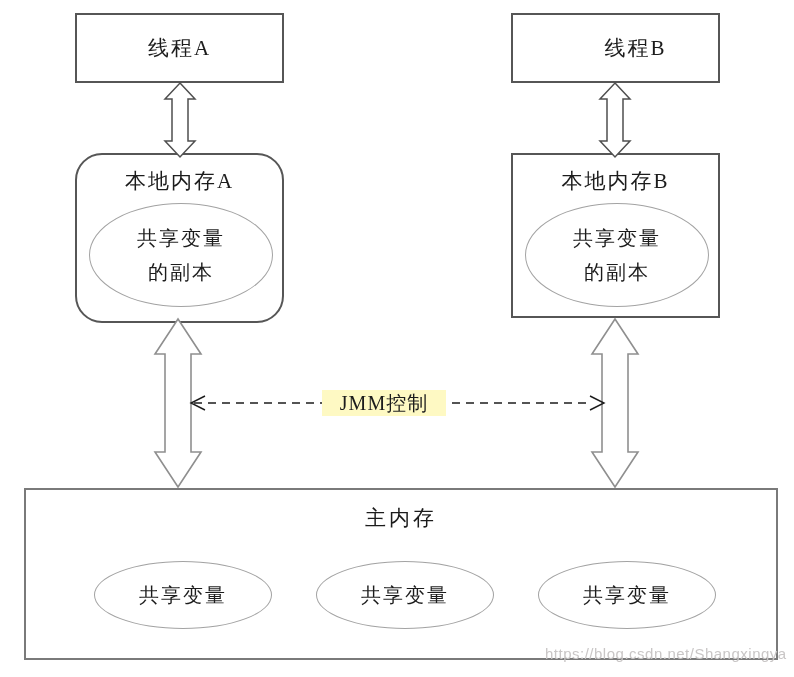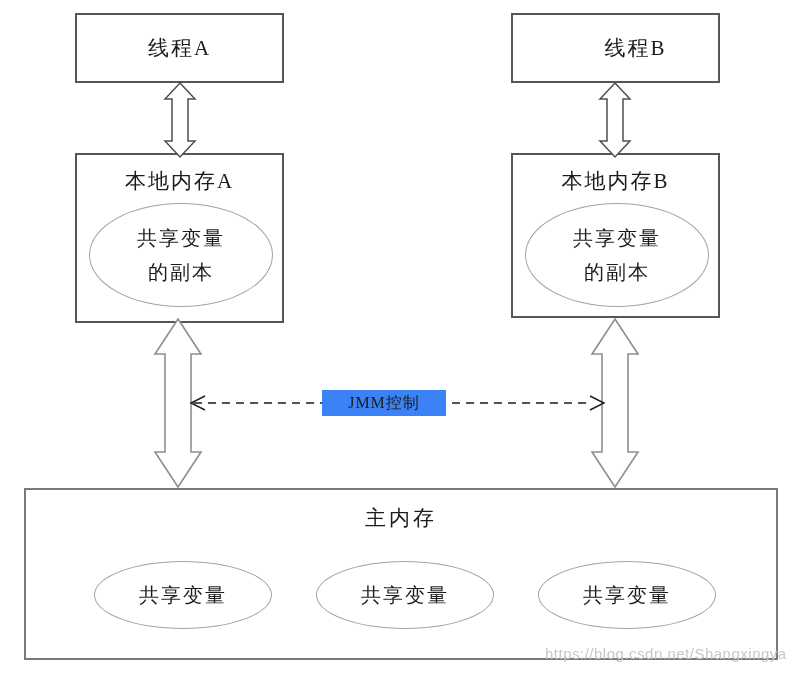--- a/index.html
+++ b/index.html
@@ -31,42 +31,42 @@
   }
   .local-ellipse{left:12px;top:48px;width:184px;height:104px;}
   .main-ellipse{top:71px;width:178px;height:68px;}
   #arrow-layer{position:absolute;left:0;top:0;width:794px;height:677px;pointer-events:none;}
   .arrow-small{fill:#ffffff;stroke:var(--arrow-outline-small);stroke-width:1.5;}
   .arrow-large{fill:#ffffff;stroke:var(--arrow-outline-large);stroke-width:1.6;}
   .dash{stroke:var(--dashed-line);stroke-width:1.4;stroke-dasharray:8 6;}
   .dash-head{stroke:var(--dashed-line);stroke-width:1.4;fill:none;}
   .jmm-label{
     position:absolute;left:322px;top:390px;width:124px;height:26px;
-    text-align:center;font-size:16px;letter-spacing:1px;background:#3b82f6;line-height:26px;
+    text-align:center;font-size:20px;letter-spacing:1px;background:#fef9c3;line-height:26px;
   }
   .watermark{
     position:absolute;left:545px;top:645px;z-index:5;
     font-family:"Liberation Sans","DejaVu Sans",sans-serif;
     font-size:15px;letter-spacing:0.5px;color:var(--watermark);white-space:nowrap;
   }
 </style>
 </head>
 <body>
 
 <div id="stage">
 
   <div class="box thread-box" style="left:75px;top:13px;width:209px;height:70px;align-items:center;">
     <span>线程A</span>
   </div>
 
   <div class="box thread-box" style="left:511px;top:13px;width:209px;height:70px;padding-left:40px;">
     <span>线程B</span>
   </div>
 
-  <div class="box" style="left:75px;top:153px;width:209px;height:170px;">
+  <div class="box" style="left:75px;top:153px;width:209px;height:170px;border-radius:27px;">
     <div class="mem-title">本地内存A</div>
     <div class="ellipse local-ellipse">
       <span>共享变量</span>
       <span>的副本</span>
     </div>
   </div>
 
   <div class="box" style="left:511px;top:153px;width:209px;height:165px;">
     <div class="mem-title">本地内存B</div>
     <div class="ellipse local-ellipse">

